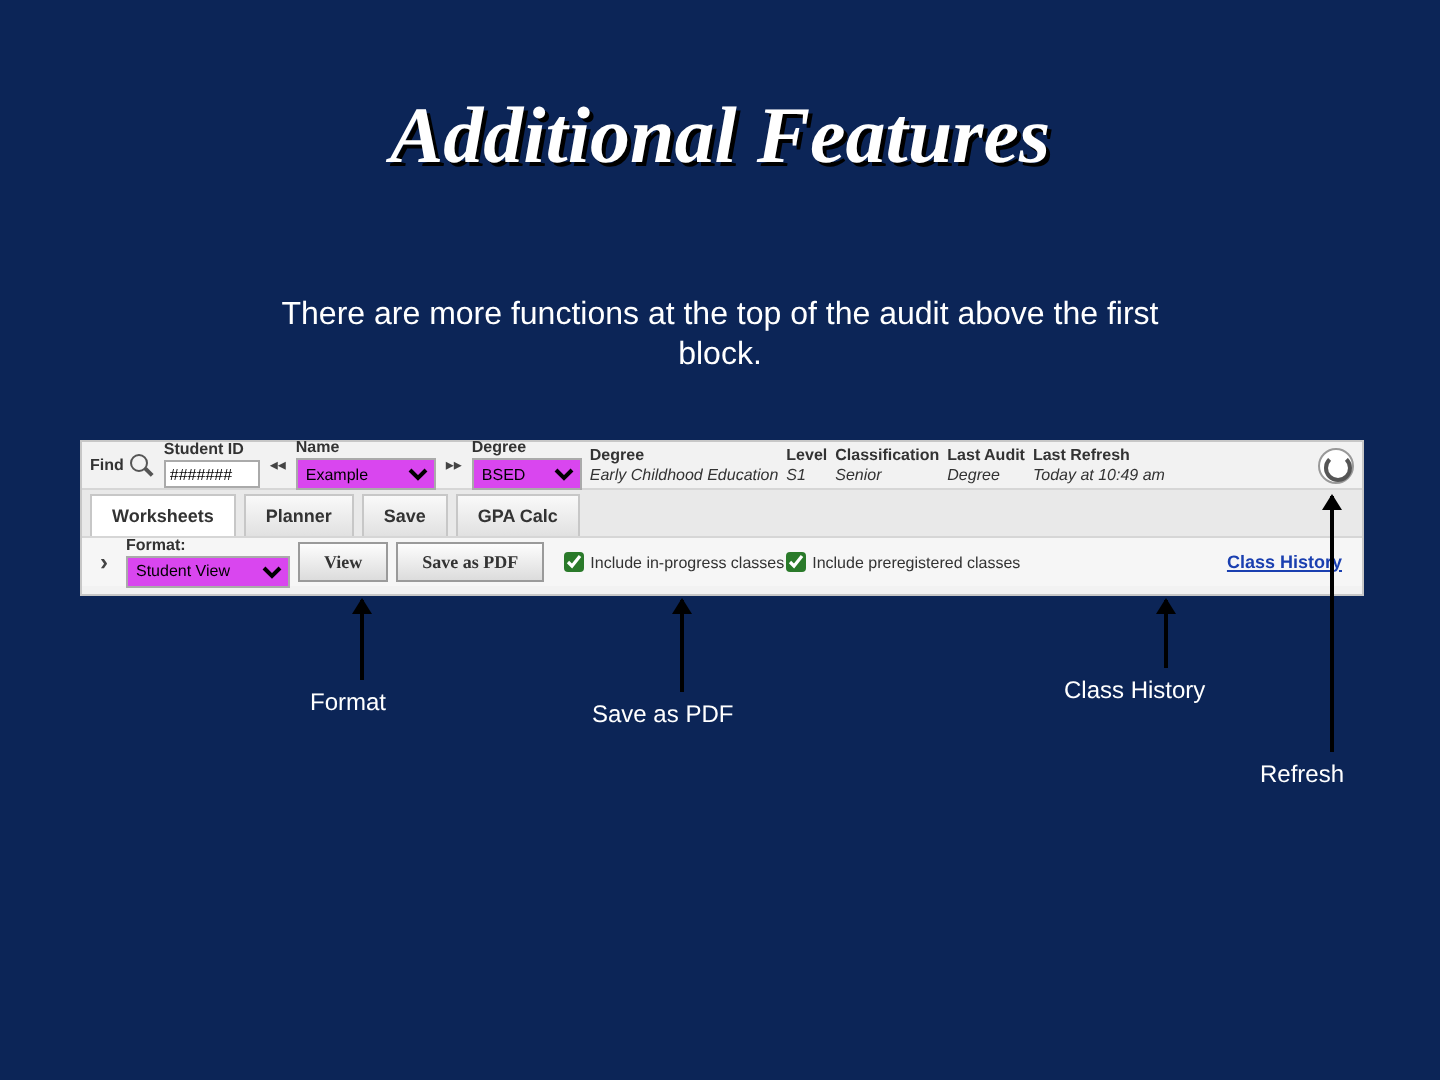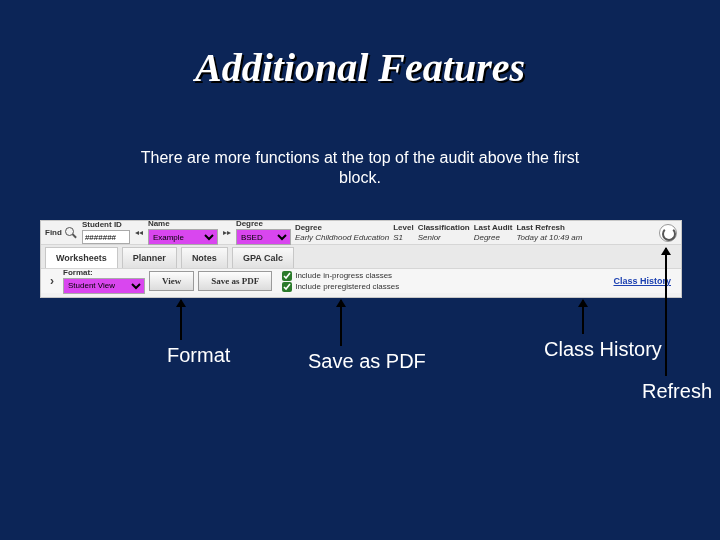--- a/index.html
+++ b/index.html
@@ -180,21 +180,21 @@
   }
   .chk {
     display: flex;
     align-items: center;
     gap: 3px;
     font-size: 8px;
     color: #333;
     white-space: nowrap;
   }
   .chk input { margin: 0; width: 10px; height: 10px; }
-  .chk-col { display: flex; flex-direction: column; gap: 1px; margin-left: 6px; }
+  .chk-col { display: flex; gap: 1px; margin-left: 6px; }
   .check-green { accent-color: #2a7a2a; }
 
   .link {
     color: #1a3fb0;
     text-decoration: underline;
     font-size: 9px;
     font-weight: bold;
     cursor: pointer;
     margin-left: auto;
     margin-right: 6px;
@@ -238,24 +238,23 @@
     left: -4px;
     top: -1px;
     width: 0; height: 0;
     border-left: 5px solid transparent;
     border-right: 5px solid transparent;
     border-bottom: 8px solid #000;
   }
 
   .ann {
     position: absolute;
-    font-size: 20px;
+    font-size: 12px;
     color: #fff;
     white-space: nowrap;
-    margin-left: 12px;
   }
 </style>
 </head>
 <body>
 
 <div class="slide">
 
   <div class="title">Additional Features</div>
   <div class="subtitle">There are more functions at the top of the audit above the first block.</div>
 
@@ -315,21 +314,21 @@
         <span class="field-label">Last Refresh</span>
         <span class="static-val">Today at 10:49 am</span>
       </div>
 
       <span class="refresh-icon"></span>
     </div>
 
     <div class="row tabs-row">
       <div class="tab active">Worksheets</div>
       <div class="tab">Planner</div>
-      <div class="tab">Notes</div>
+      <div class="tab">Save</div>
       <div class="tab">GPA Calc</div>
     </div>
 
     <div class="row action-row">
       <span class="action-caret">›</span>
 
       <div class="col">
         <span class="field-label">Format:</span>
         <select style="width:82px">
           <option>Student View</option>

